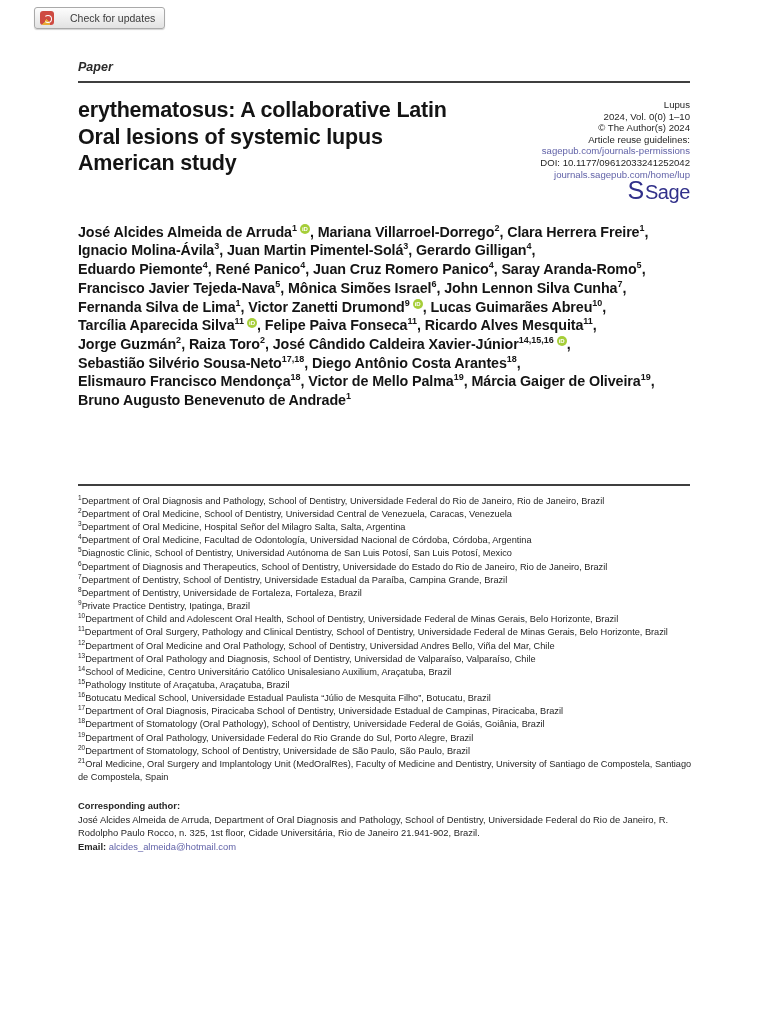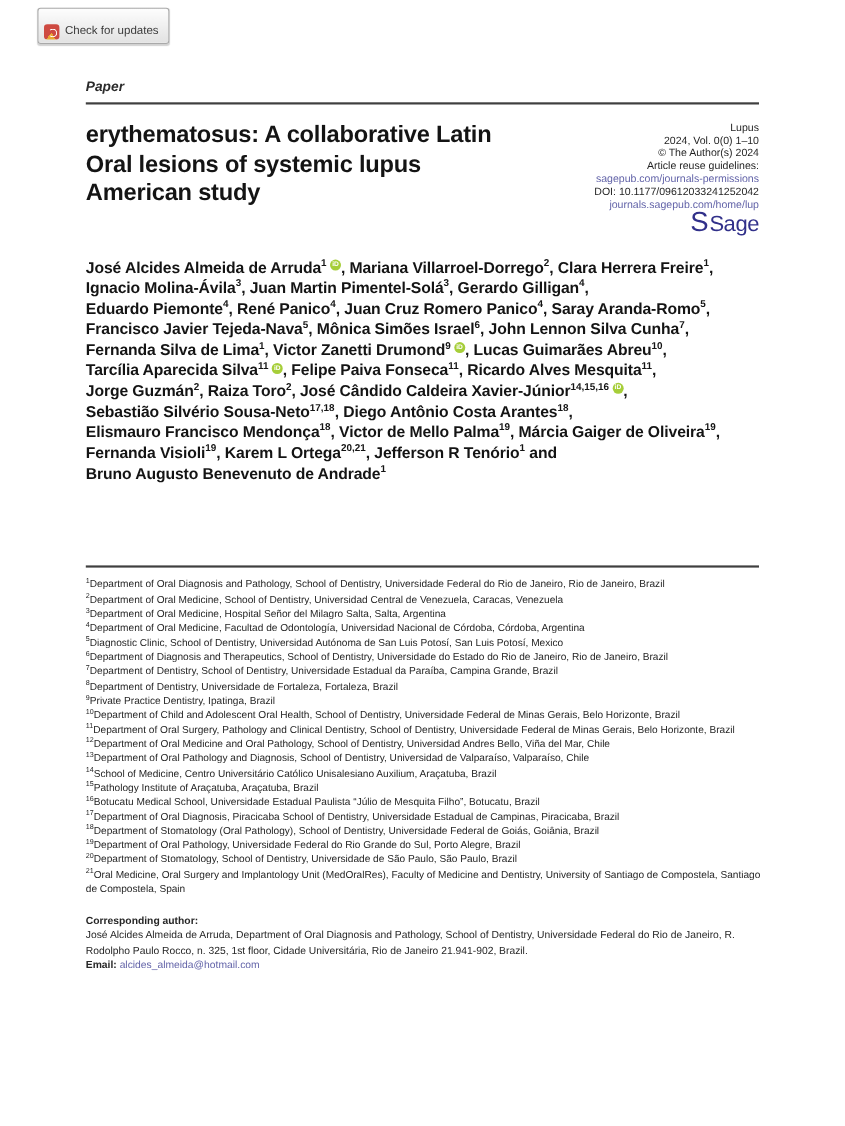--- a/index.html
+++ b/index.html
@@ -3,35 +3,35 @@
 <meta charset="utf-8">
 <style>
   * { box-sizing: border-box; }
   html,body { margin:0; padding:0; }
   body {
     width:768px; height:1024px; background:#ffffff; position:relative; overflow:hidden;
     font-family:"Liberation Sans", sans-serif; color:#1f1f1f;
     --link:#6263a8; --sage:#31308a; --orcid:#a6ce39;
   }
   .badge {
-    position:absolute; left:34px; top:7px; display:inline-flex; gap:5px;
-    padding:14px 9px 3px 5px; border:1px solid #a9a9a9; border-radius:3px;
+    position:absolute; left:34px; top:7px; display:inline-flex; align-items:center; gap:16px;
+    padding:3px 9px 3px 5px; border:1px solid #a9a9a9; border-radius:3px;
     background:linear-gradient(#fdfdfd,#e2e2e2); box-shadow:0 1px 1px rgba(0,0,0,.18);
     font-size:10.5px; color:#3c3c3c; cursor:pointer;
   }
   .crossmark {
     width:14px; height:14px; border-radius:3px; flex:0 0 auto;
     background:conic-gradient(from 150deg at 50% 55%, #e8a833 0 70deg, #ce4a41 70deg 360deg);
     position:relative;
   }
   .crossmark::after{
     content:""; position:absolute; left:4px; top:4px; width:6px; height:6px;
     border-radius:50%; border:1.5px solid #fff; border-left-color:transparent;
   }
-  .page { padding:12px 78px; }
+  .page { padding:0 78px; }
   .paper-label { padding-top:60px; font-size:12.5px; font-style:italic; font-weight:bold; color:#2b2b2b; }
   .top-rule { border:0; border-top:2px solid #3f3f3f; margin:7px 0 0 0; }
   .header-row { display:flex; justify-content:space-between; margin-top:14px; }
   .title { width:440px; margin:0; font-size:21.5px; line-height:26.5px; font-weight:bold; letter-spacing:-0.2px; color:#141414; }
   .meta { text-align:right; font-size:9.6px; line-height:11.6px; color:#1f1f1f; padding-top:2px; }
   .meta .link { color:var(--link); cursor:pointer; }
   .sage-logo { margin-top:5px; font-size:20px; font-weight:normal; color:var(--sage); letter-spacing:-0.4px; }
   .sage-logo .s-glyph { font-size:25px; margin-right:1px; }
   .authors { margin-top:24px; font-weight:bold; font-size:14.3px; line-height:18.7px; letter-spacing:-0.1px; color:#141414; }
   .author-line { white-space:nowrap; }
@@ -85,21 +85,20 @@
   <div class="authors">
       <div class="author-line"><span>José Alcides Almeida de Arruda<sup>1</sup><span class="orcid">iD</span>, </span><span>Mariana Villarroel-Dorrego<sup>2</sup>, </span><span>Clara Herrera Freire<sup>1</sup>,</span></div>
       <div class="author-line"><span>Ignacio Molina-Ávila<sup>3</sup>, </span><span>Juan Martin Pimentel-Solá<sup>3</sup>, </span><span>Gerardo Gilligan<sup>4</sup>,</span></div>
       <div class="author-line"><span>Eduardo Piemonte<sup>4</sup>, </span><span>René Panico<sup>4</sup>, </span><span>Juan Cruz Romero Panico<sup>4</sup>, </span><span>Saray Aranda-Romo<sup>5</sup>,</span></div>
       <div class="author-line"><span>Francisco Javier Tejeda-Nava<sup>5</sup>, </span><span>Mônica Simões Israel<sup>6</sup>, </span><span>John Lennon Silva Cunha<sup>7</sup>,</span></div>
       <div class="author-line"><span>Fernanda Silva de Lima<sup>1</sup>, </span><span>Victor Zanetti Drumond<sup>9</sup><span class="orcid">iD</span>, </span><span>Lucas Guimarães Abreu<sup>10</sup>,</span></div>
       <div class="author-line"><span>Tarcília Aparecida Silva<sup>11</sup><span class="orcid">iD</span>, </span><span>Felipe Paiva Fonseca<sup>11</sup>, </span><span>Ricardo Alves Mesquita<sup>11</sup>,</span></div>
       <div class="author-line"><span>Jorge Guzmán<sup>2</sup>, </span><span>Raiza Toro<sup>2</sup>, </span><span>José Cândido Caldeira Xavier-Júnior<sup>14,15,16</sup><span class="orcid">iD</span>,</span></div>
       <div class="author-line"><span>Sebastião Silvério Sousa-Neto<sup>17,18</sup>, </span><span>Diego Antônio Costa Arantes<sup>18</sup>,</span></div>
       <div class="author-line"><span>Elismauro Francisco Mendonça<sup>18</sup>, </span><span>Victor de Mello Palma<sup>19</sup>, </span><span>Márcia Gaiger de Oliveira<sup>19</sup>,</span></div>
-      <div class="author-line"><span>Fernanda Visioli<sup>19</sup>, </span><span>Karem L Ortega<sup>20,21</sup>, </span><span>Jefferson R Tenório<sup>1</sup> and</span></div>
       <div class="author-line"><span>Bruno Augusto Benevenuto de Andrade<sup>1</sup></span></div>
     </div>
 
   <hr class="mid-rule">
 
   <div class="affiliations">
       <div class="aff"><sup>1</sup>Department of Oral Diagnosis and Pathology, School of Dentistry, Universidade Federal do Rio de Janeiro, Rio de Janeiro, Brazil</div>
       <div class="aff"><sup>2</sup>Department of Oral Medicine, School of Dentistry, Universidad Central de Venezuela, Caracas, Venezuela</div>
       <div class="aff"><sup>3</sup>Department of Oral Medicine, Hospital Señor del Milagro Salta, Salta, Argentina</div>
       <div class="aff"><sup>4</sup>Department of Oral Medicine, Facultad de Odontología, Universidad Nacional de Córdoba, Córdoba, Argentina</div>

